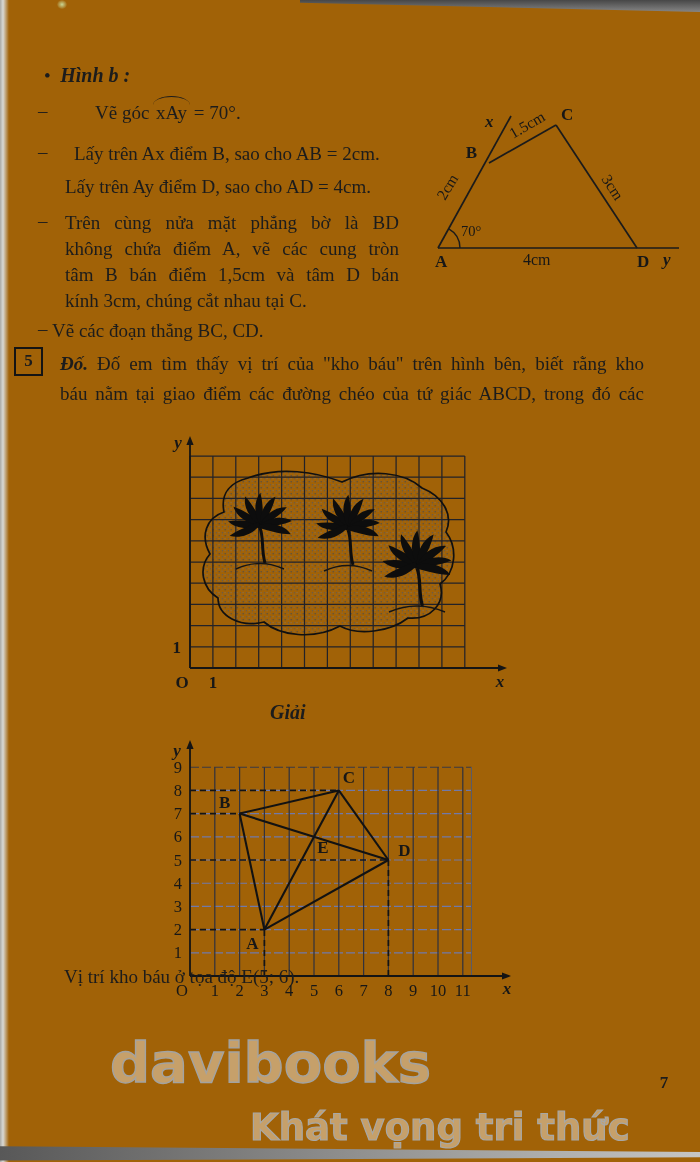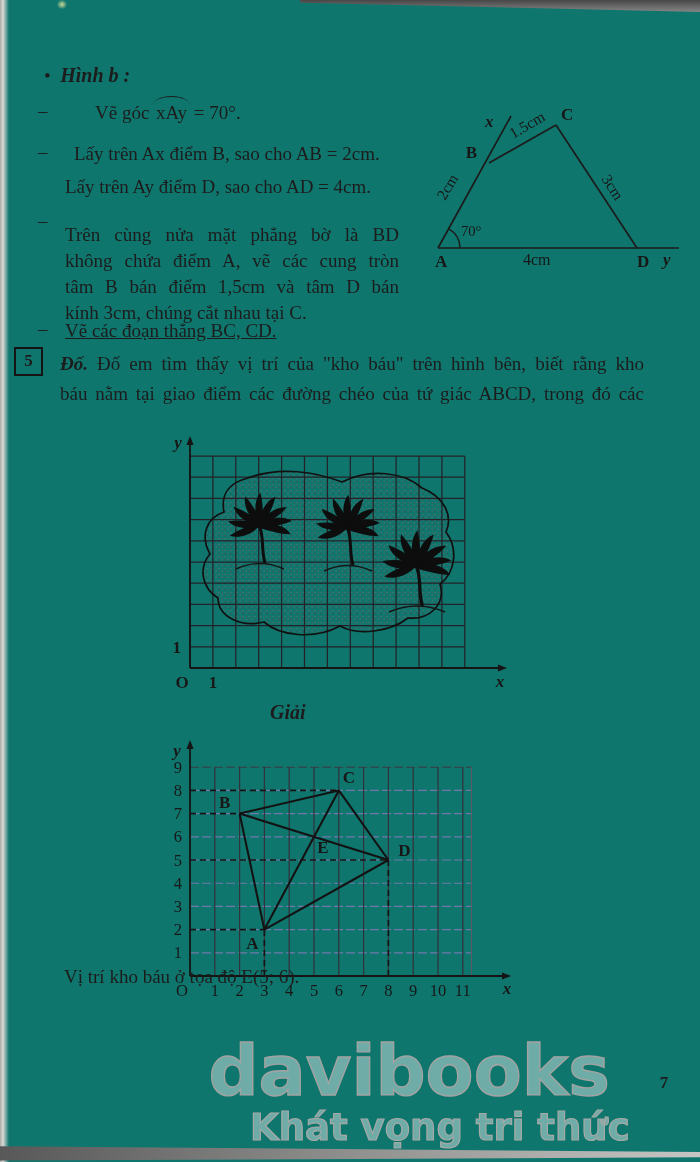--- a/index.html
+++ b/index.html
@@ -1,35 +1,35 @@
 <!DOCTYPE html>
 <html><head>
 <meta charset="utf-8">
 <style>
   html,body{margin:0;padding:0;background:#e8e8e4;}
-  #page{position:relative;width:700px;height:1162px;margin:0 auto;background:#0f766e;
+  #page{position:relative;width:700px;height:1162px;margin:0 auto;background:#a16207;
         font-family:"Liberation Serif","DejaVu Serif",serif;color:#1c1c1c;overflow:hidden;}
   .txt{position:absolute;font-size:19px;line-height:26px;white-space:nowrap;}
   .wrap{white-space:normal;}
   .jl{text-align:justify;text-align-last:justify;}
   .b{font-weight:bold;} .i{font-style:italic;}
   .dashmark{position:absolute;left:38px;font-size:19px;}
   .overarc{position:relative;display:inline-block;padding:0 2px;}
   .overarc::before{content:"";position:absolute;left:-1px;right:-1px;top:-4px;height:8px;
         border-top:1.6px solid #1c1c1c;border-radius:50% 50% 0 0 / 100% 100% 0 0;}
   .numbox{position:absolute;left:14px;top:347px;width:25px;height:25px;border:2px solid #141414;
         text-align:center;font-weight:bold;font-size:17px;line-height:24px;}
   .fig{position:absolute;}
   .heading{position:absolute;left:270px;top:701px;width:160px;text-align:left;
         font-size:20px;font-weight:bold;font-style:italic;}
   .pagenum{position:absolute;left:652px;top:1073px;width:24px;text-align:center;
         font-size:17px;font-weight:bold;}
   .wm{position:absolute;font-family:"DejaVu Sans","Liberation Sans",sans-serif;font-weight:bold;
         color:rgba(255,255,255,0.4);-webkit-text-stroke:1.4px #a3a3a1;white-space:nowrap;}
-  .wm1{left:110px;top:1030px;width:500px;text-align:right;font-size:70px;letter-spacing:0px;}
+  .wm1{left:110px;top:1030px;width:500px;text-align:left;font-size:56px;letter-spacing:0px;}
   .wm2{left:250px;top:1106px;width:340px;text-align:left;font-size:37px;-webkit-text-stroke:1.2px #a8a8a6;}
   .edge-left{position:absolute;left:0;top:0;bottom:0;width:9px;
         background:linear-gradient(to right,#a9a9a5 0px,#d9d9d5 3px,rgba(255,255,255,0) 9px);}
   .wedge-top{position:absolute;left:300px;top:0;width:400px;height:14px;
         background:linear-gradient(to bottom,#474747,#909090);
         clip-path:polygon(0 0,100% 0,100% 85%,0 20%);}
   .wedge-bottom{position:absolute;left:0;top:1144px;width:700px;height:18px;
         background:linear-gradient(to right,#585858,#c6c6c4);
         clip-path:polygon(0 12%,100% 45%,100% 74%,0 92%);}
   .smudge{position:absolute;left:57px;top:0;width:10px;height:9px;border-radius:50%;
@@ -52,29 +52,29 @@
   <div class="dashmark" style="top:100px;">–</div>
   <div class="txt" style="left:65px;top:100px;margin-left:30px;">
     <span>Vẽ góc </span><span class="overarc">xAy</span><span> = 70°.</span>
   </div>
 
   <div class="dashmark" style="top:141px;">–</div>
   <div class="txt" style="left:74px;top:141px;">Lấy trên Ax điểm B, sao cho AB = 2cm.</div>
   <div class="txt" style="left:65px;top:174px;">Lấy trên Ay điểm D, sao cho AD = 4cm.</div>
 
   <div class="dashmark" style="top:210px;">–</div>
-  <div class="txt wrap" style="left:65px;top:210px;width:334px;white-space:normal;margin-top:12px;">
+  <div class="txt wrap" style="left:65px;top:210px;width:334px;white-space:normal;">
     <div class="jl">Trên cùng nửa mặt phẳng bờ là BD</div>
     <div class="jl">không chứa điểm A, vẽ các cung tròn</div>
     <div class="jl">tâm B bán điểm 1,5cm và tâm D bán</div>
     <div>kính 3cm, chúng cắt nhau tại C.</div>
   </div>
 
   <div class="dashmark" style="top:318px;">–</div>
-  <div class="txt" style="left:65px;top:318px;text-decoration:underline;">Vẽ các đoạn thẳng BC, CD.</div>
+  <div class="txt" style="left:52px;top:318px;">Vẽ các đoạn thẳng BC, CD.</div>
 
   <div class="fig" style="left:425px;top:95px;" id="fig-triangle"><svg xmlns="http://www.w3.org/2000/svg" width="275" height="182" viewBox="0 0 275 182">
         <line x1="13" y1="153" x2="254" y2="153" stroke="#1b1b1b" stroke-width="1.7"></line>
         <line x1="13" y1="153" x2="86" y2="21" stroke="#1b1b1b" stroke-width="1.7"></line>
         <line x1="64" y1="68" x2="131" y2="30" stroke="#1b1b1b" stroke-width="1.7"></line>
         <line x1="131" y1="30" x2="212" y2="153" stroke="#1b1b1b" stroke-width="1.7"></line>
         <path d="M 35,153 A 22,22 0 0 0 23.8,133.8" fill="none" stroke="#1b1b1b" stroke-width="1.4"></path>
         <text x="10" y="172" font-family="Liberation Serif, DejaVu Serif, serif" font-size="17" fill="#171717" font-weight="bold">A</text>
         <text x="52" y="63" font-family="Liberation Serif, DejaVu Serif, serif" font-size="17" fill="#171717" font-weight="bold" text-anchor="end">B</text>
         <text x="136" y="25" font-family="Liberation Serif, DejaVu Serif, serif" font-size="17" fill="#171717" font-weight="bold">C</text>

